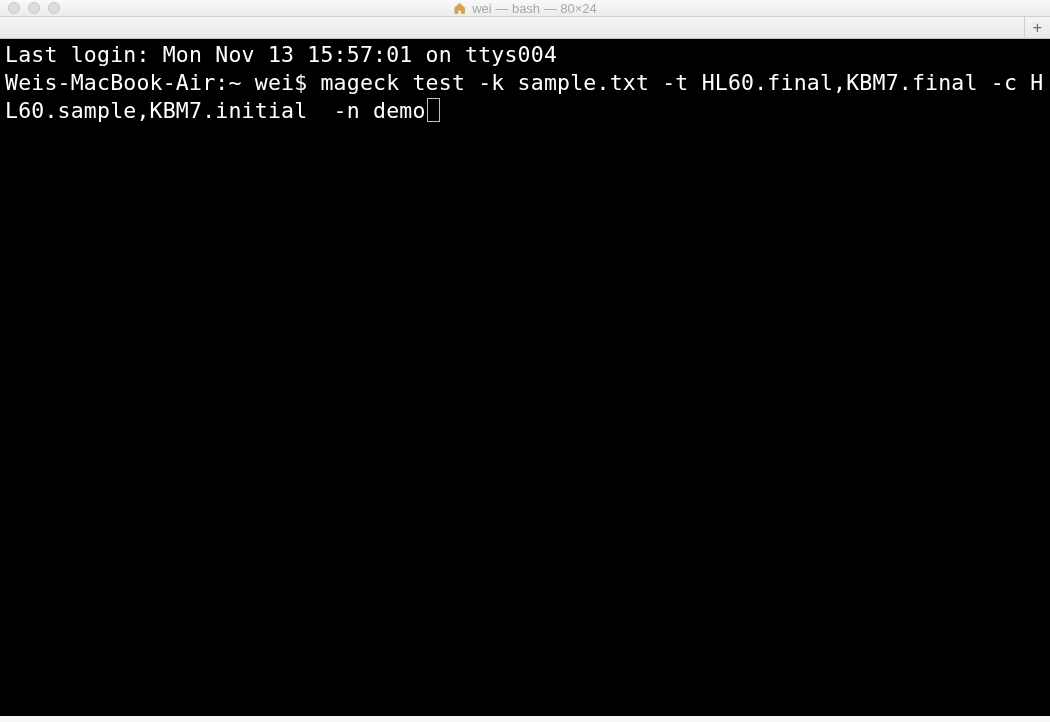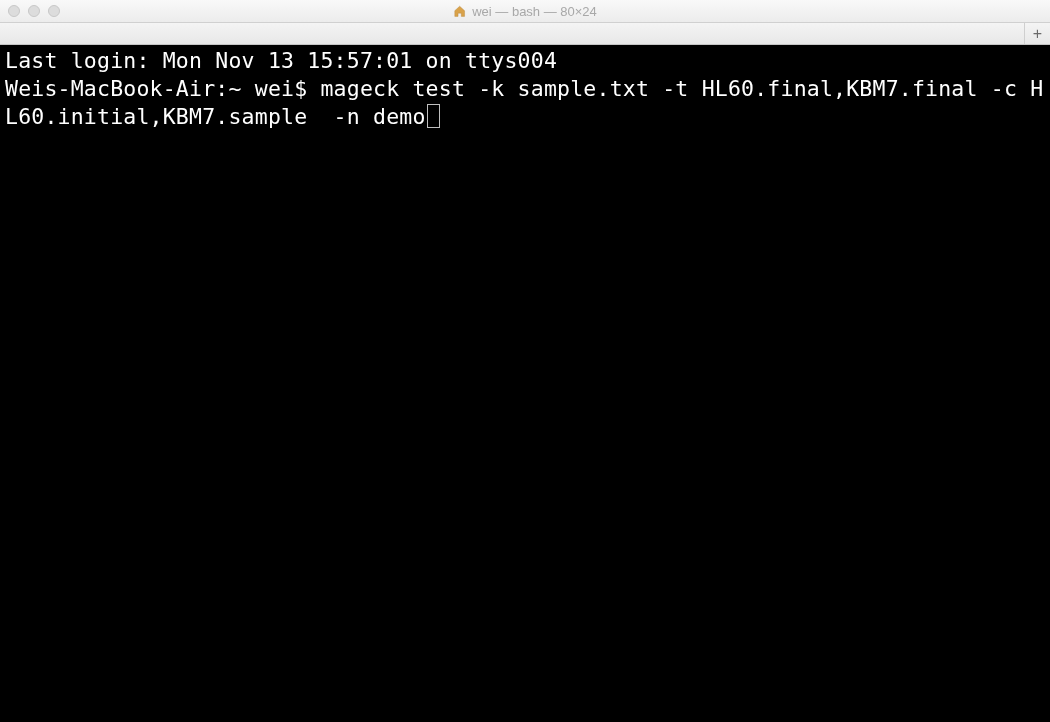--- a/index.html
+++ b/index.html
@@ -8,21 +8,21 @@
       box-sizing: border-box;
     }
     body {
       width: 1050px;
       height: 722px;
       font-family: -apple-system, BlinkMacSystemFont, "Helvetica Neue", sans-serif;
       background: #f6f6f6;
       overflow: hidden;
     }
     .titlebar {
-      height: 23px;
+      height: 17px;
       background: linear-gradient(to bottom, #f9f9f9, #ececec);
       border-bottom: 1px solid #d0d0d0;
       display: flex;
       align-items: center;
       position: relative;
       padding-left: 8px;
     }
     .traffic-lights {
       display: flex;
       gap: 8px;
@@ -135,14 +135,14 @@
   <div class="tab">
     <span>bash</span>
   </div>
   <div class="new-tab">
     <span>+</span>
   </div>
 </div>
 
 <div class="terminal-body">
   <div class="terminal-text"><span>Last login: Mon Nov 13 15:57:01 on ttys004</span>
-<span>Weis-MacBook-Air:~ wei$ mageck test -k sample.txt -t HL60.final,KBM7.final -c HL60.initial,KBM7.sample  -n demo</span><span class="cursor-block"></span></div>
+<span>Weis-MacBook-Air:~ wei$ mageck test -k sample.txt -t HL60.final,KBM7.final -c HL60.sample,KBM7.initial  -n demo</span><span class="cursor-block"></span></div>
 </div>
 
 </body></html>

